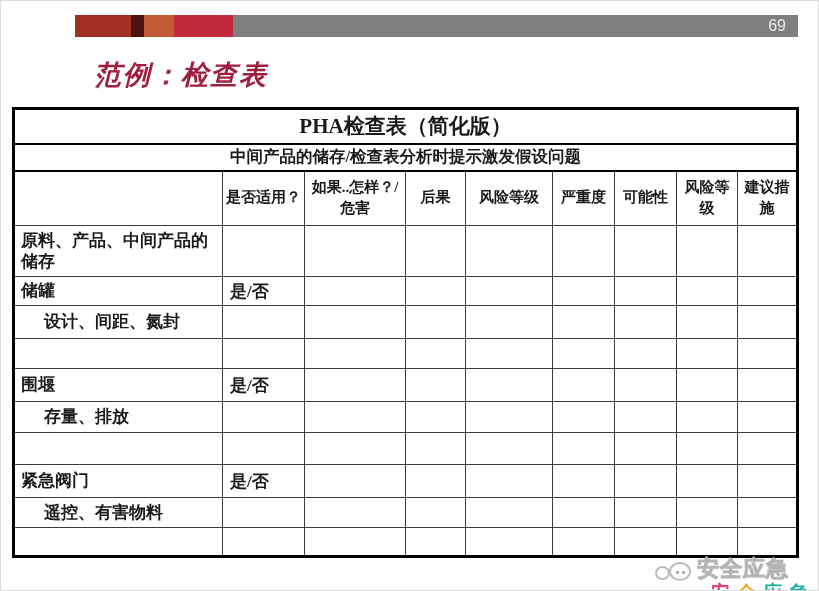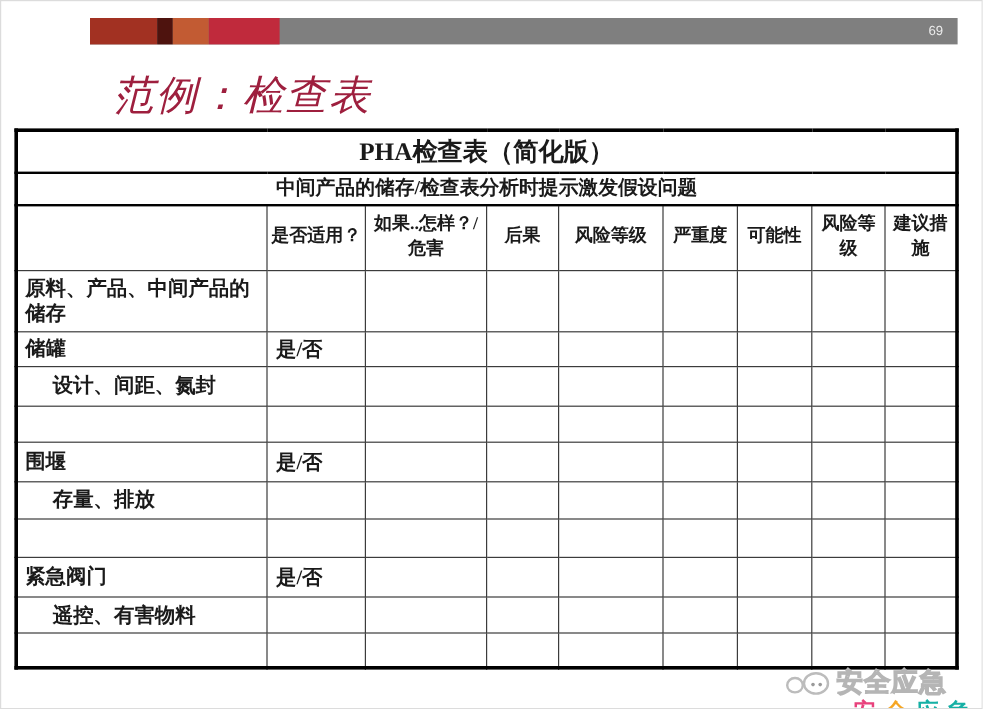--- a/index.html
+++ b/index.html
@@ -28,30 +28,30 @@
   .topbar .b2 { width: 13px; }
   .topbar .b3 { width: 30px; }
   .topbar .b4 { width: 59px; }
   .topbar .graybar {
     flex: 1;
     display: flex;
     justify-content: flex-end;
     align-items: center;
     padding-right: 12px;
     font-family: "Liberation Sans", sans-serif;
-    font-size: 11px;
+    font-size: 16px;
     color: #ececec;
   }
 
   
   .heading {
     position: absolute;
     left: 93px; top: 56px;
-    font-size: 34px;
-    font-weight: normal;
+    font-size: 27px;
+    font-weight: bold;
     font-style: italic;
     letter-spacing: 2px;
   }
 
   
   table.pha {
     position: absolute;
     left: 11px; top: 106px;
     width: 784px;
     border-collapse: collapse;
@@ -94,21 +94,21 @@
   .cell-appl { padding-left: 7px; text-align: left; font-size: 16px; }
 
   
   .watermark {
     position: absolute;
     left: 652px; top: 553px;
     width: 166px; height: 38px;
     overflow: hidden;
     font-family: "Liberation Sans", sans-serif;
   }
-  .wm-row { display: flex; align-items: center; }
+  .wm-row { display: flex; align-items: flex-end; }
   .bubbles { position: relative; width: 44px; height: 26px; flex: 0 0 auto; }
   .bubble {
     position: absolute;
     background: rgba(255,255,255,0.85);
     border: 2px solid #bcbcbc;
     border-radius: 50%;
   }
   .bubble.small { width: 15px; height: 14px; left: 2px; top: 8px; }
   .bubble.big   { width: 22px; height: 19px; left: 16px; top: 4px; }
   .bubble .eye {

